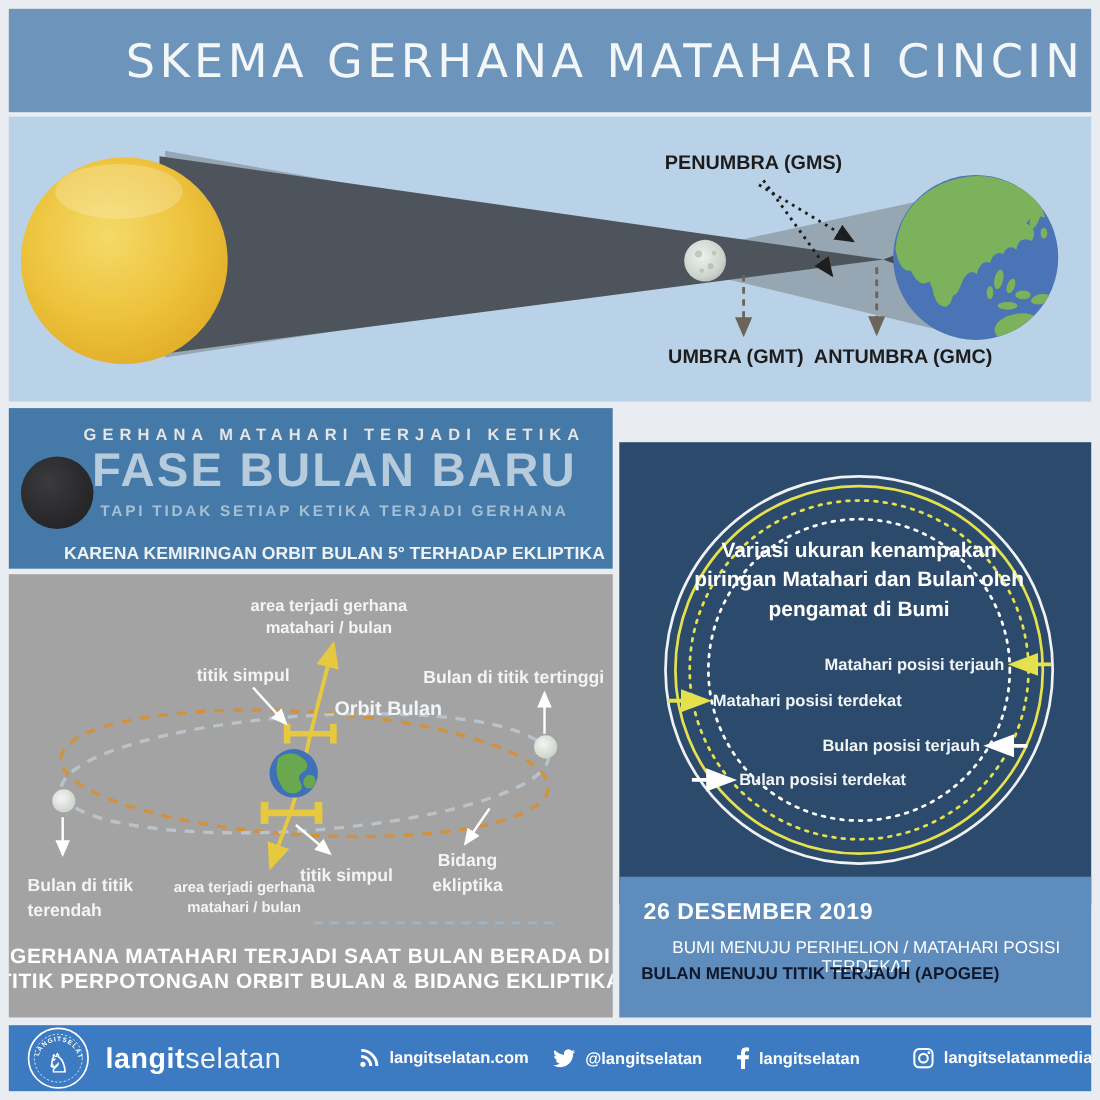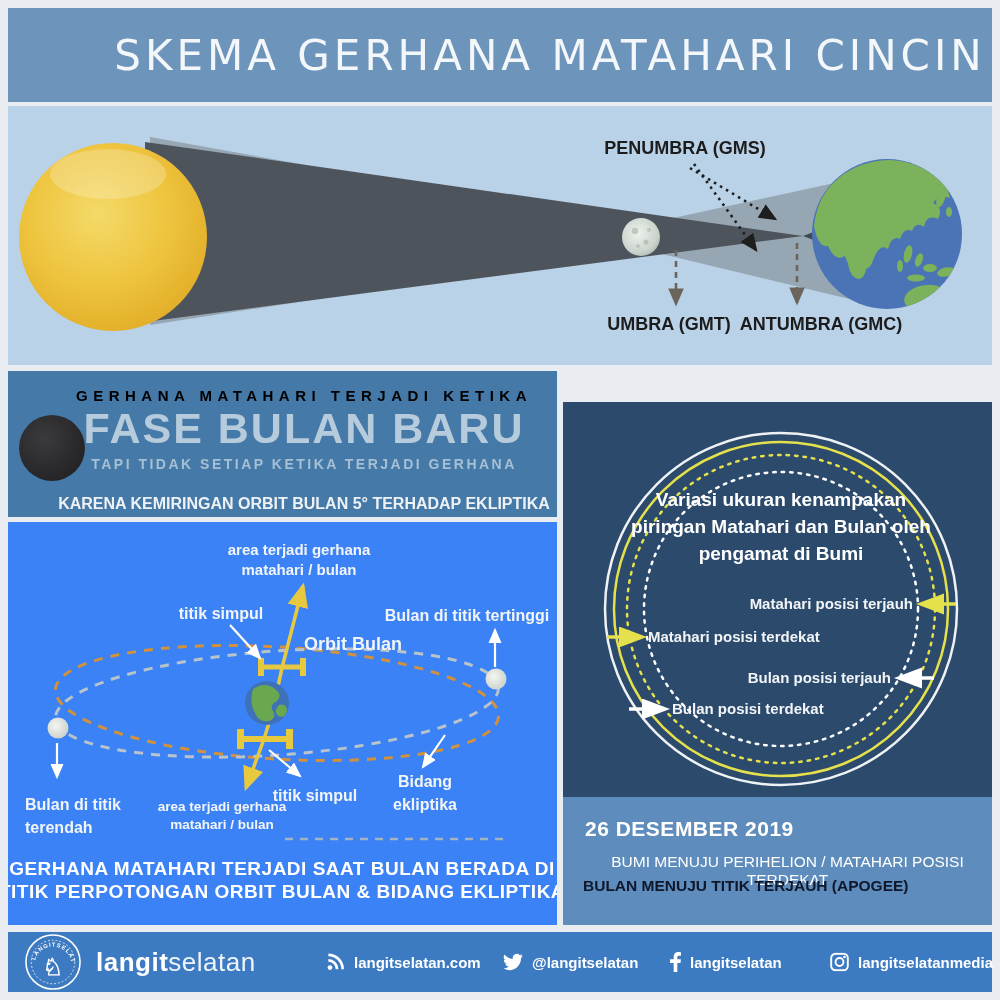--- a/index.html
+++ b/index.html
@@ -12,28 +12,28 @@
     display:flex;align-items:center;justify-content:center;
     padding-left:100px;box-sizing:border-box;
     color:#f4f7f9;font-size:42px;font-weight:400;letter-spacing:4px;white-space:nowrap;
     font-family:"DejaVu Sans","Liberation Sans",sans-serif;}
   
   .shadow-diagram{left:8px;top:106px;width:984px;height:259px;background:#bad2e8;}
   
   .newmoon{left:8px;top:371px;width:549px;height:146px;background:#4579a8;}
   .newmoon .nm-line{position:absolute;left:296px;transform:translateX(-50%);
     white-space:nowrap;font-weight:700;}
-  .nm-l1{top:16px;font-size:15px;letter-spacing:5.5px;color:#000000;}
+  .nm-l1{top:16px;font-size:15px;letter-spacing:5.5px;color:#e5e5e5;}
   .nm-l2{top:33px;font-size:43px;letter-spacing:2px;color:#b6cbdc;}
   .nm-l3{top:85px;font-size:14px;letter-spacing:2.5px;color:#a5c0d4;}
   .nm-l4{top:105px;font-size:16px;color:#eef2f5;transform:translateX(-50%) scaleX(.88);margin-top:19px;}
   .nm-moon{position:absolute;left:11px;top:44px;width:66px;height:66px;border-radius:50%;
     background:radial-gradient(circle at 38% 35%,#3b3b3d 0%,#2a2a2c 55%,#1f1f21 100%);}
   
-  .orbit{left:8px;top:522px;width:549px;height:403px;background:#3b82f6;}
+  .orbit{left:8px;top:522px;width:549px;height:403px;background:#a3a3a3;}
   
   .sizes{left:563px;top:371px;width:429px;height:420px;background:#2c4a6c;margin-top:31px;}
   
   .datep{left:563px;top:797px;width:429px;height:128px;background:#5e8cbc;color:#fff;text-align:center;}
   .datep .d-title{position:absolute;left:22px;top:20px;font-size:21px;font-weight:700;letter-spacing:.5px;}
   .datep .d-l1{position:absolute;left:20px;top:56px;font-size:15.5px;font-weight:400;color:#ffffff;}
   .datep .d-l2{position:absolute;left:20px;top:80px;font-size:15.5px;font-weight:700;color:#0f172a;}
   
   .footer{left:8px;top:932px;width:984px;height:60px;background:#3c7ac1;color:#fff;}
   .f-item{position:absolute;top:50%;transform:translateY(-50%);display:flex;align-items:center;gap:9px;

